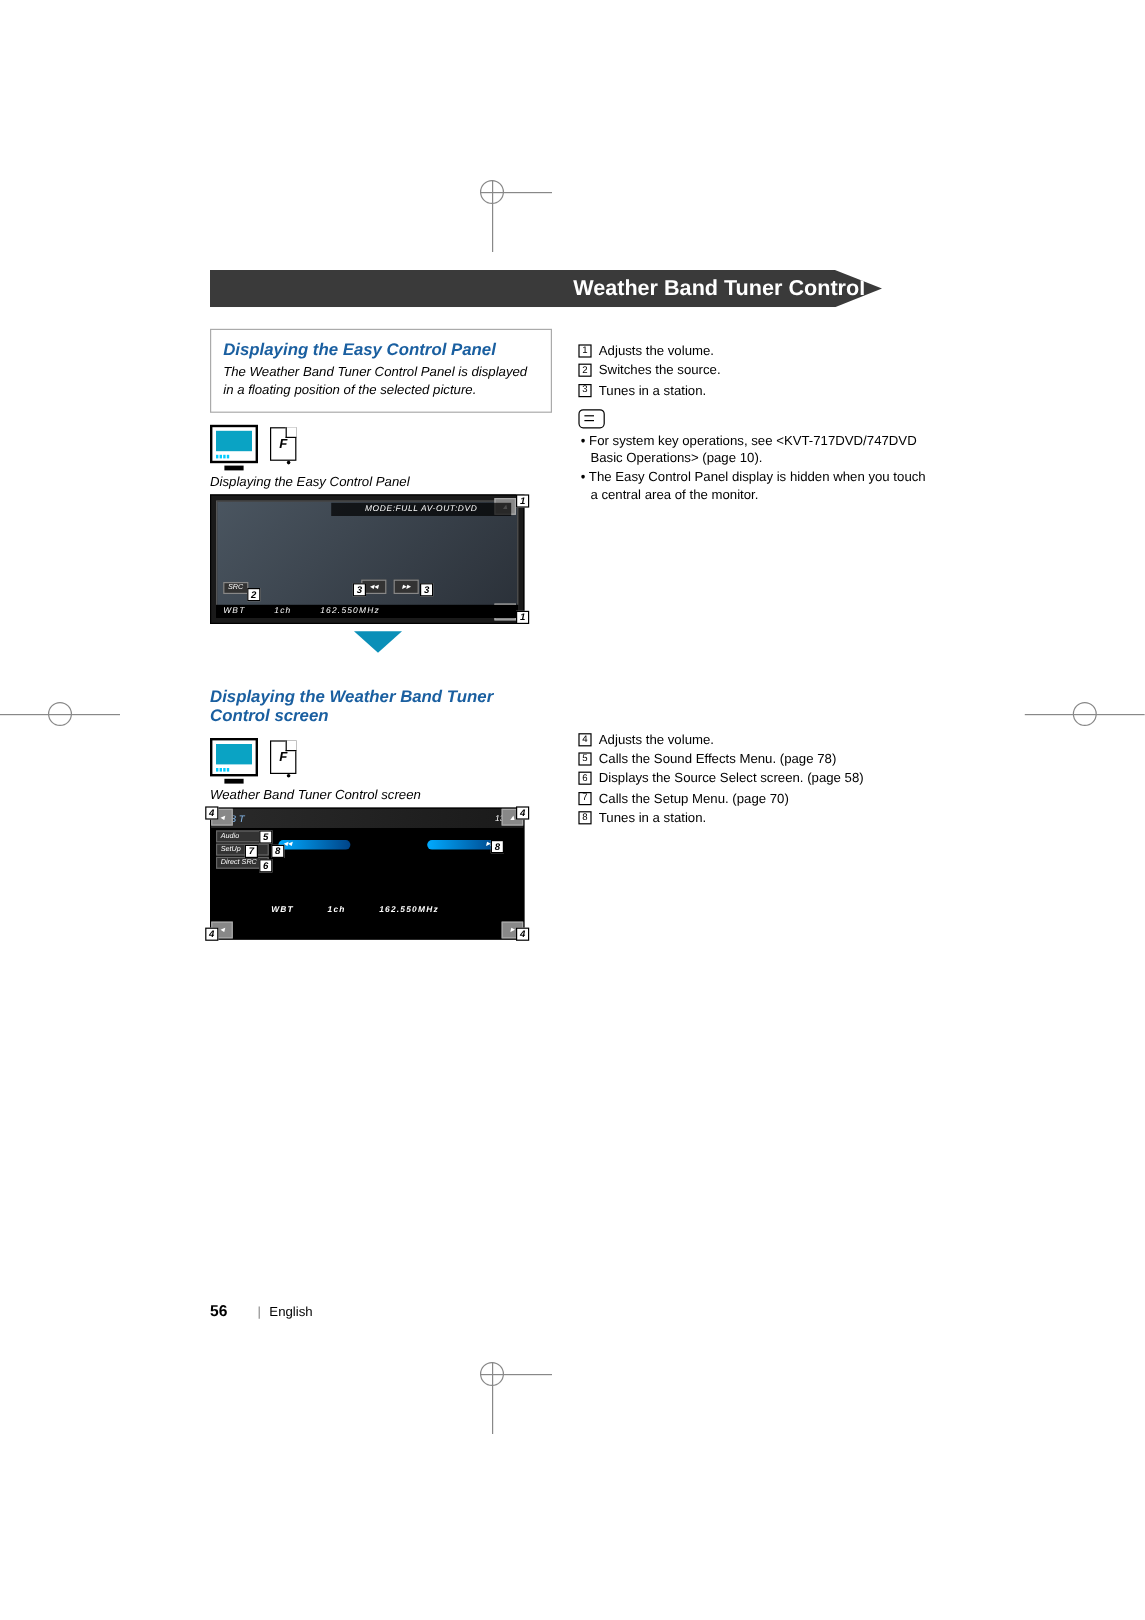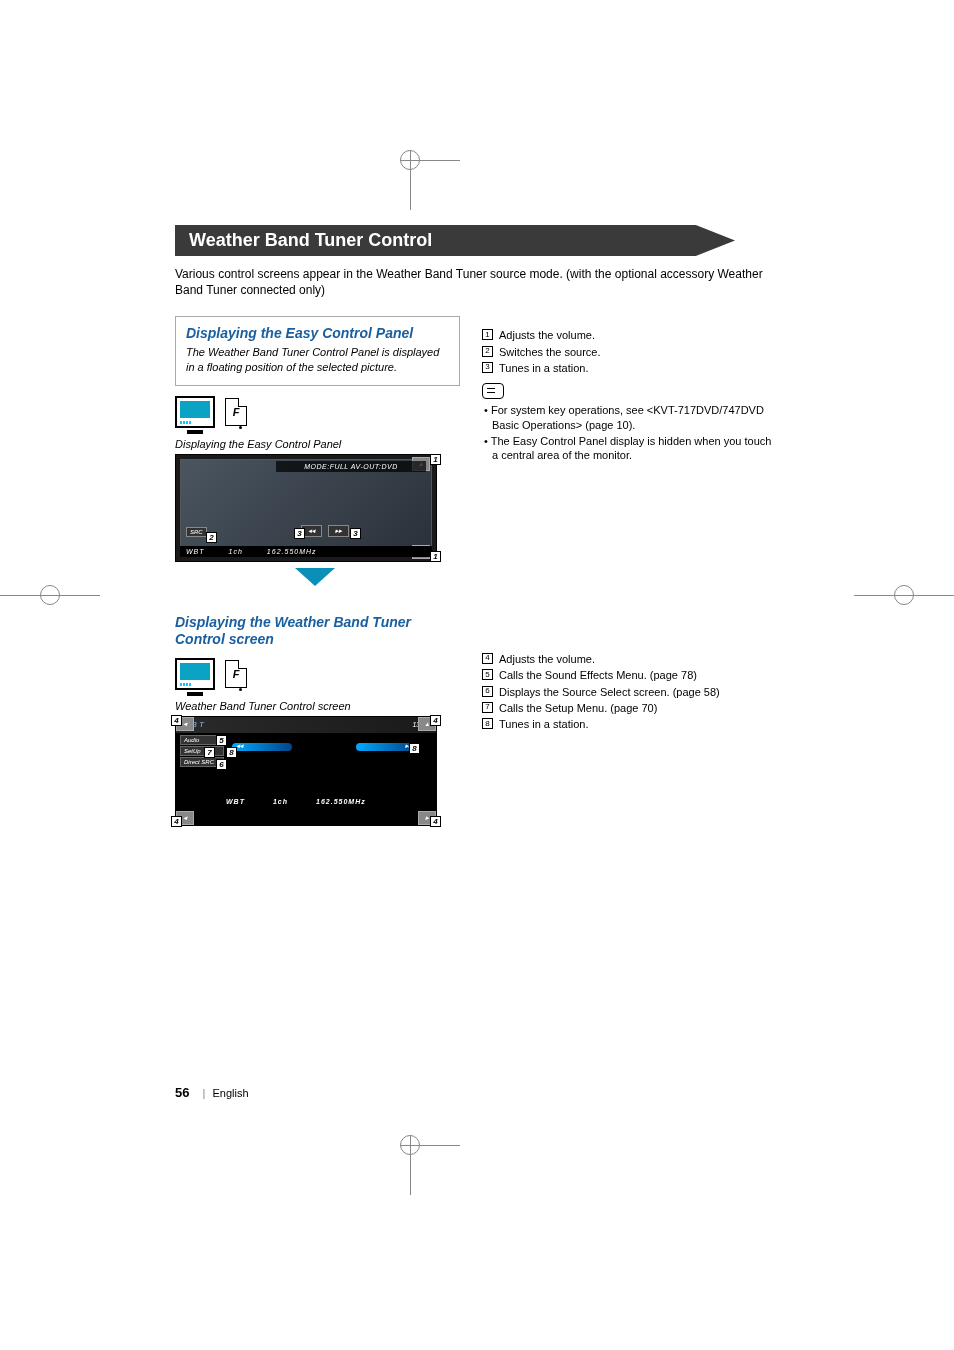--- a/index.html
+++ b/index.html
@@ -44,20 +44,21 @@
   .side-crop-right .circ{ right:40px;}
   .side-crop-left .circ{ left:40px;}
 
   .title-bar {
     background: linear-gradient(90deg, #3a3a3a 0%, #3a3a3a 85%, transparent 100%);
     position: relative;
     padding: 5px 14px;
     clip-path: polygon(0 0, 93% 0, 100% 50%, 93% 100%, 0 100%);
     background: #3a3a3a;
     width: 560px;
+    text-align: right;
   }
   .title-bar-text {
     color: #fff;
     font-weight: bold;
     font-size: 18px;
   }
   .intro {
     font-size: 12px;
     margin-top: 10px;
     line-height: 1.35;
@@ -238,21 +239,21 @@
     position:absolute; width:18px;height:14px;background:#888;border:1px solid #aaa;
     display:flex;align-items:center;justify-content:center;
   }
 
   .page-footer{
     position:absolute;
     left:175px;
     bottom:250px;
     font-size:11px;
   }
-  .page-footer .pn{ font-weight:bold; font-size:13px; margin-right:6px;}
+  .page-footer .pn{ font-weight:bold; font-size:13px; margin-right:18px;}
   .page-footer .sep{ margin: 0 4px; color:#888;}
 </style>
 </head>
 <body>
 
 <div class="crop-mark crop-tl">
   <div class="hline"></div>
     <div class="vline"></div>
     <div class="circ"></div>
 </div>
@@ -269,21 +270,20 @@
     <div class="hl"></div>
     <div class="circ"></div>
   </div>
 
 <div class="page">
 
   <div class="title-bar">
     <span class="title-bar-text">Weather Band Tuner Control</span>
   </div>
 
-  <p class="intro">Various control screens appear in the Weather Band Tuner source mode. (with the optional accessory Weather Band Tuner connected only)</p>
 
   <div class="columns">
     <div class="col col-left">
       <div class="section-box">
         <div class="section-title">Displaying the Easy Control Panel</div>
         <div class="section-desc">The Weather Band Tuner Control Panel is displayed in a floating position of the selected picture.</div>
       </div>
       <div class="icon-row">
         <div class="monitor-icon">
           <div class="screen"></div>

